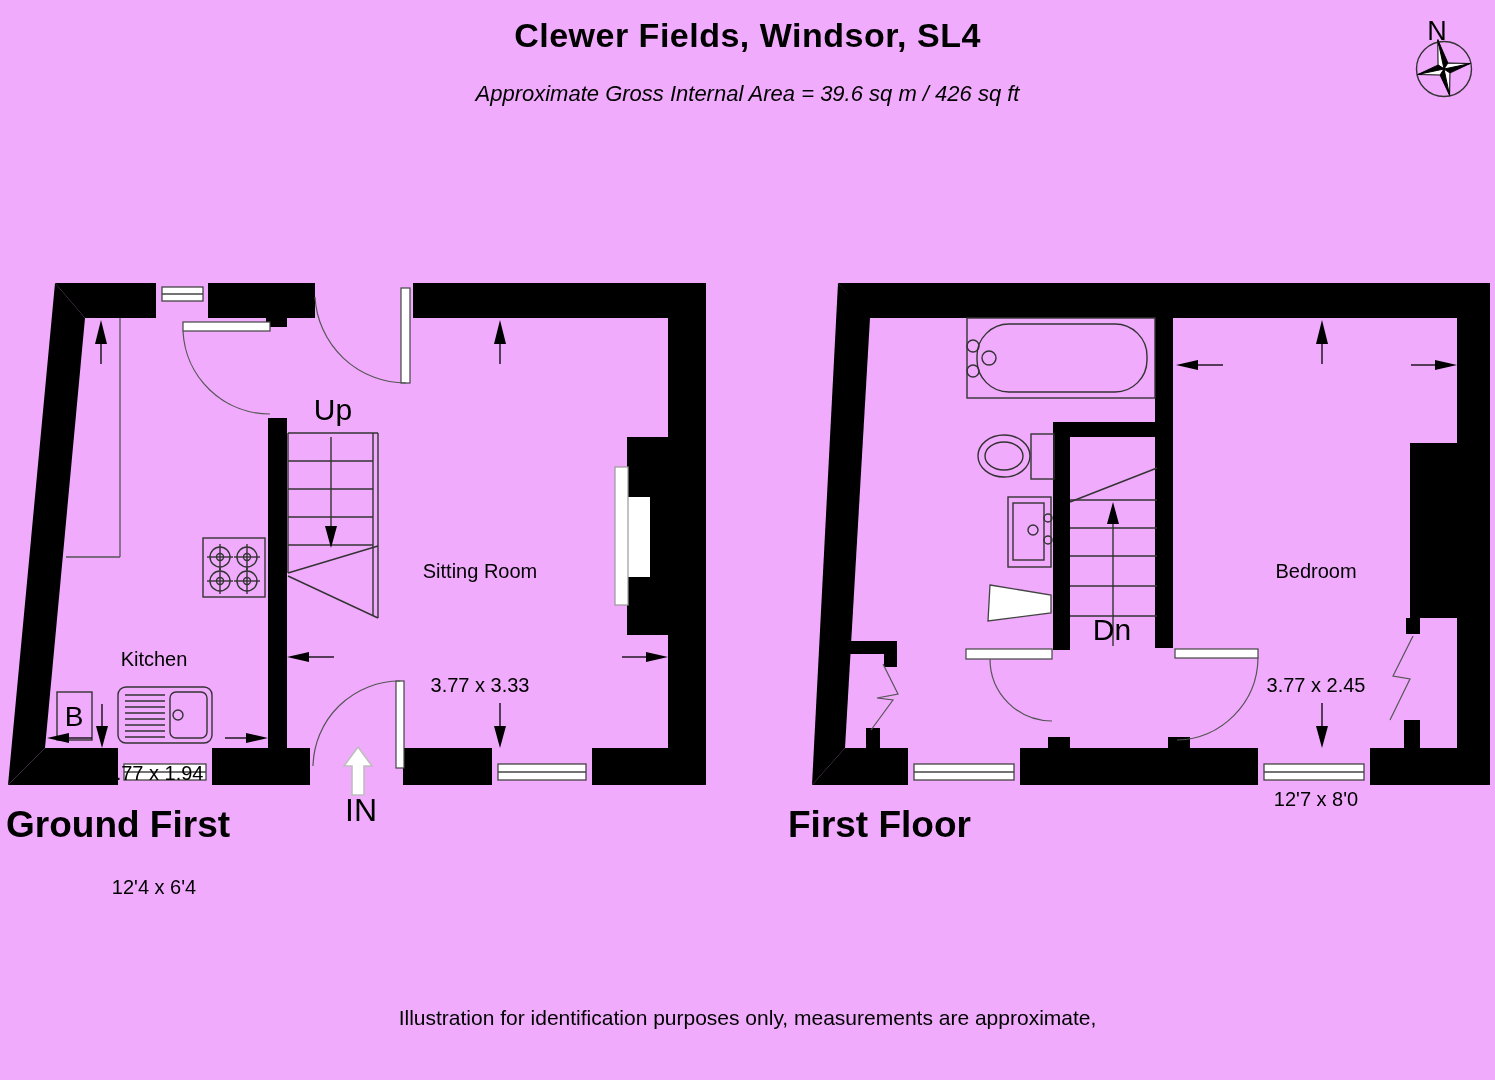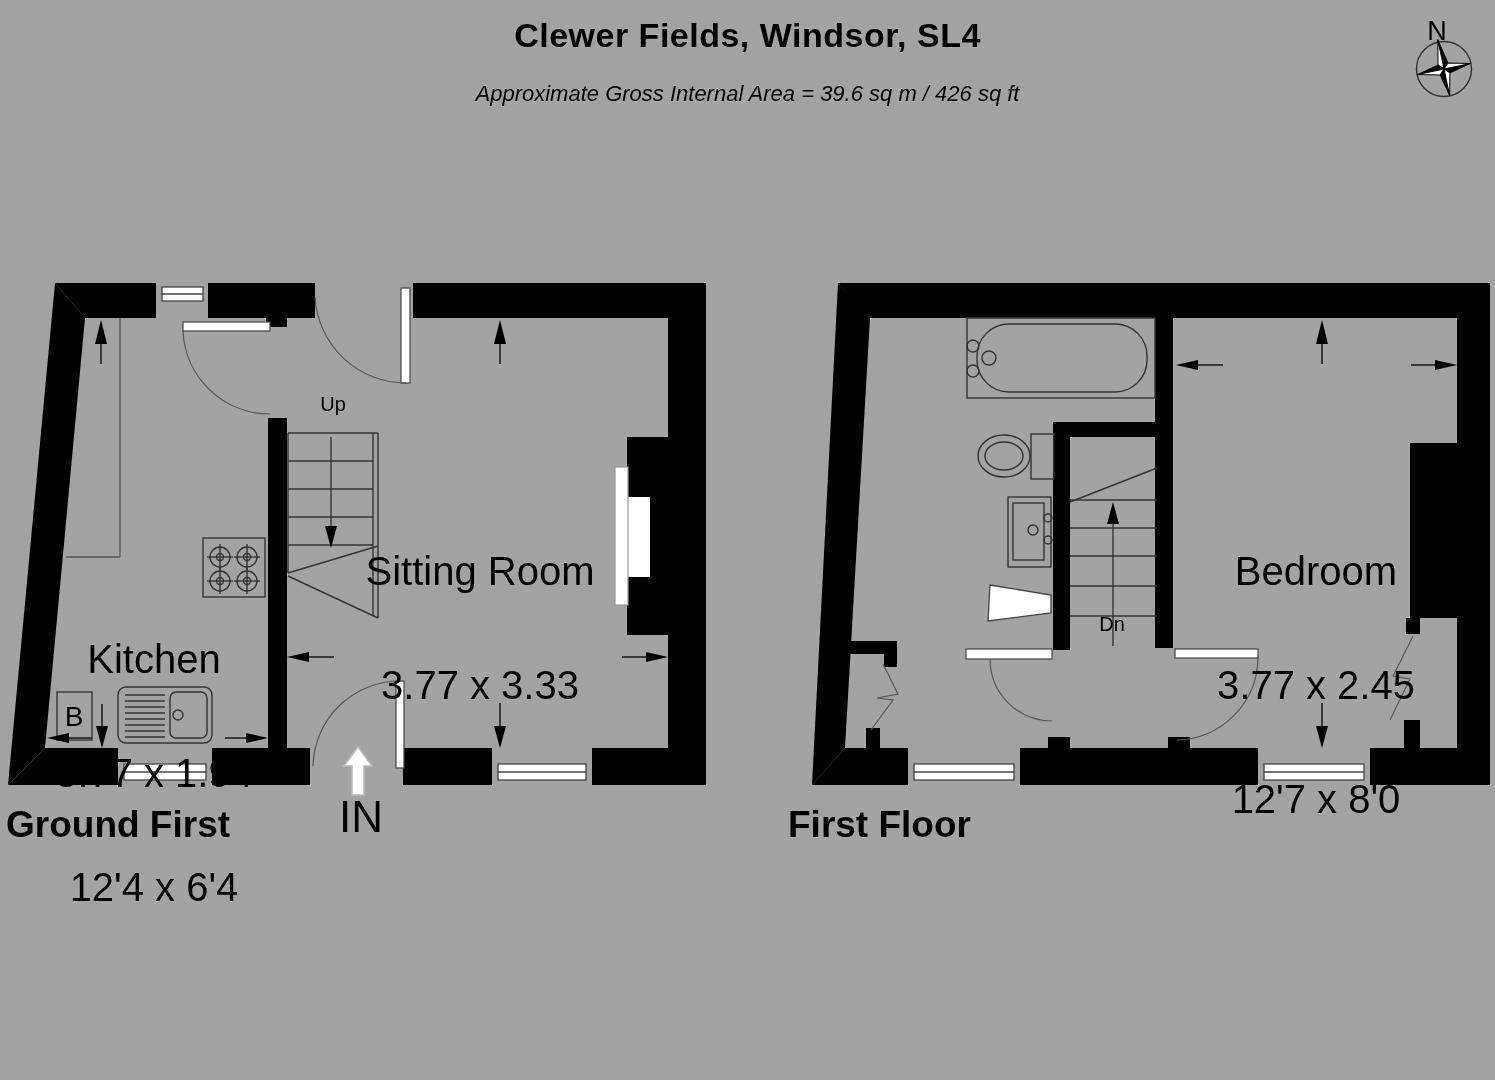--- a/index.html
+++ b/index.html
@@ -1,26 +1,26 @@
 <!DOCTYPE html>
 <html><head>
 <meta charset="utf-8">
 <style>
   html,body{margin:0;padding:0;background:#fff;}
-  #canvas{position:relative;width:1495px;height:1080px;background:#a3a3a3;overflow:hidden;
+  #canvas{position:relative;width:1495px;height:1080px;background:#f0abfc;overflow:hidden;
           font-family:"Liberation Sans",sans-serif;color:#000;}
   #plan-svg{position:absolute;left:0;top:0;}
   .txt{position:absolute;white-space:pre;}
   .title{font-size:34px;font-weight:bold;letter-spacing:.5px;}
   .subtitle{font-size:22px;font-style:italic;}
   .center{left:0;width:1495px;text-align:center;}
-  .room-block{font-size:40px;line-height:38px;text-align:center;}
-  .small-label{font-size:20px;text-align:center;}
+  .room-block{font-size:20px;line-height:38px;text-align:center;}
+  .small-label{font-size:30px;text-align:center;}
   .floor-label{font-size:37px;font-weight:bold;}
-  .in-label{font-size:44px;text-align:center;}
+  .in-label{font-size:32px;text-align:center;}
   .b-label{font-size:28px;text-align:center;}
   .n-label{font-size:27px;text-align:center;}
   .footer{font-size:21px;}
 </style>
 </head>
 <body>
 
 <div id="canvas">
 
   <svg id="plan-svg" width="1495" height="1080" viewBox="0 0 1495 1080">
@@ -266,13 +266,14 @@
 
   <div class="txt room-block" style="left:1196px;top:476px;width:240px;">
     <div>Bedroom</div>
     <div>3.77 x 2.45</div>
     <div>12'7 x 8'0</div>
   </div>
 
   <div class="txt small-label" style="left:1082px;top:613px;width:60px;">Dn</div>
   <div class="txt floor-label" style="left:788px;top:804px;">First Floor</div>
 
+  <div class="txt footer center" style="top:1006px;">Illustration for identification purposes only, measurements are approximate,</div>
 </div>
 
 </body></html>

